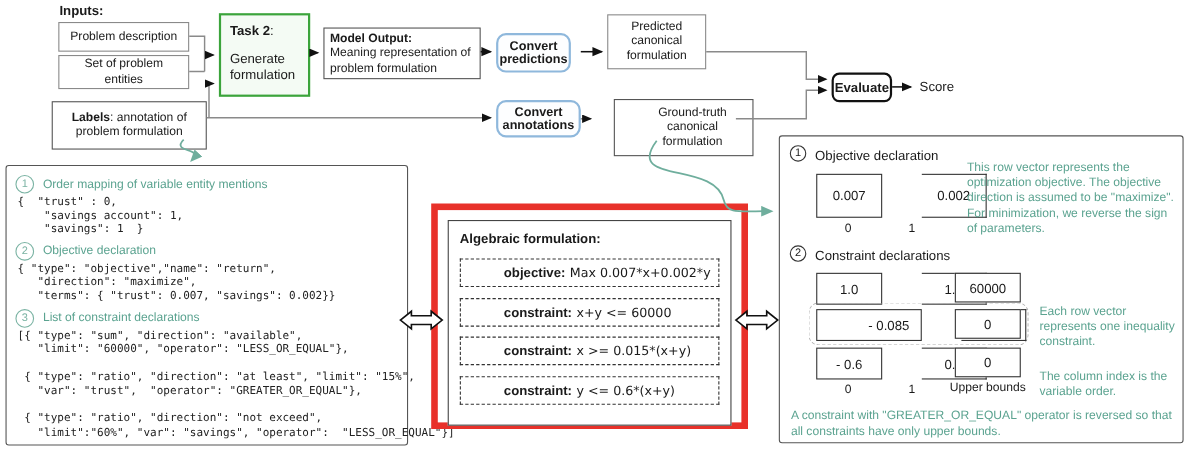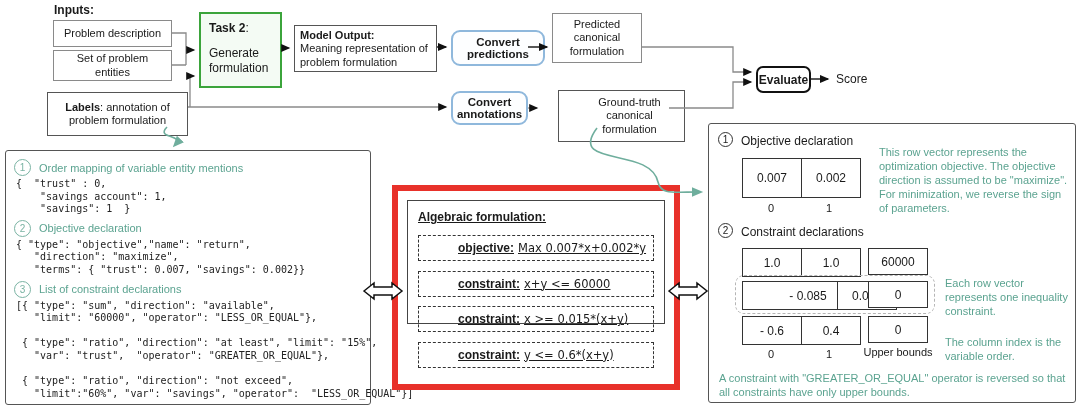--- a/index.html
+++ b/index.html
@@ -24,21 +24,21 @@
   .sec-head{display:flex;align-items:center;gap:8px;font-size:11px;margin:3px 0 2px 0;}
   pre.code{font-family:"DejaVu Sans Mono",monospace;font-size:10px;line-height:12.6px;
            margin:1px 0 4px 2px;color:#222;}
   .redbox{border:6px solid #e8312a;background:#fff;}
   .algebraic{border:1.4px solid #444;background:#fff;padding:9px 10px;}
   .alg-title{font-weight:bold;font-size:12px;margin-bottom:11px;}
   .dashed-row{border:1.4px dashed #333;padding:5px 7px;margin-bottom:9.5px;font-size:12px;
               white-space:nowrap;}
   .dashed-row .lbl{font-weight:bold;margin-right:4px;margin-left:32px;}
   .dashed-row .frm{font-family:"DejaVu Sans",sans-serif;font-size:11.5px;}
-  .cellrow{display:flex;}
+  .cellrow{display:flex;gap:36px;}
   .cell{border:1.4px solid #333;background:#fff;display:flex;align-items:center;justify-content:center;
         font-size:12px;}
   .cell + .cell{border-left:none;}
   .idx{font-size:11px;text-align:center;}
   .note{font-size:11px;line-height:1.27;}
   .dash-wrap{border:1.5px dashed #b5b5b5;border-radius:9px;}
   svg.overlay{position:absolute;left:0;top:0;pointer-events:none;}
 </style>
 </head>
 <body>
@@ -62,21 +62,21 @@
   <div class="abs task-box" style="left:199px;top:12px;width:83px;height:76px;">
     <div><span class="bold">Task 2</span><span>:</span></div>
     <div style="margin-top:10px;">Generate formulation</div>
   </div>
 
   <div class="abs box dark" style="left:294px;top:25px;width:143px;height:47px;text-align:left;justify-content:flex-start;align-items:flex-start;flex-direction:column;padding:3px 5px;">
     <span class="bold">Model Output:</span>
     <span>Meaning representation of problem formulation</span>
   </div>
 
-  <div class="abs convert" style="left:451px;top:30px;width:94px;height:36px;text-align:center;">
+  <div class="abs convert" style="left:451px;top:30px;width:68px;height:36px;text-align:center;">
     <span>Convert predictions</span>
   </div>
 
   <div class="abs box" style="left:552px;top:13px;width:90px;height:50px;">
     <span>Predicted canonical formulation</span>
   </div>
 
   <div class="abs convert" style="left:451px;top:91px;width:77px;height:34px;">
     <span>Convert annotations</span>
   </div>
@@ -116,21 +116,21 @@
    "limit": "60000", "operator": "LESS_OR_EQUAL"},
 
  { "type": "ratio", "direction": "at least", "limit": "15%",
    "var": "trust",  "operator": "GREATER_OR_EQUAL"},
 
  { "type": "ratio", "direction": "not exceed",
    "limit":"60%", "var": "savings", "operator":  "LESS_OR_EQUAL"}]</pre>
   </div>
 
   <div class="abs redbox" style="left:392px;top:185px;width:288px;height:205px;">
-    <div class="abs algebraic" style="left:9px;top:9px;width:258px;height:124px;text-decoration:underline;">
+    <div class="abs algebraic" style="left:9px;top:9px;width:258px;height:187px;">
       <div class="alg-title">Algebraic formulation:</div>
       <div class="dashed-row">
         <span class="lbl">objective:</span><span class="frm">Max 0.007*x+0.002*y</span>
       </div>
       <div class="dashed-row">
         <span class="lbl">constraint:</span><span class="frm">x+y &lt;= 60000</span>
       </div>
       <div class="dashed-row">
         <span class="lbl">constraint:</span><span class="frm">x &gt;= 0.015*(x+y)</span>
       </div>

